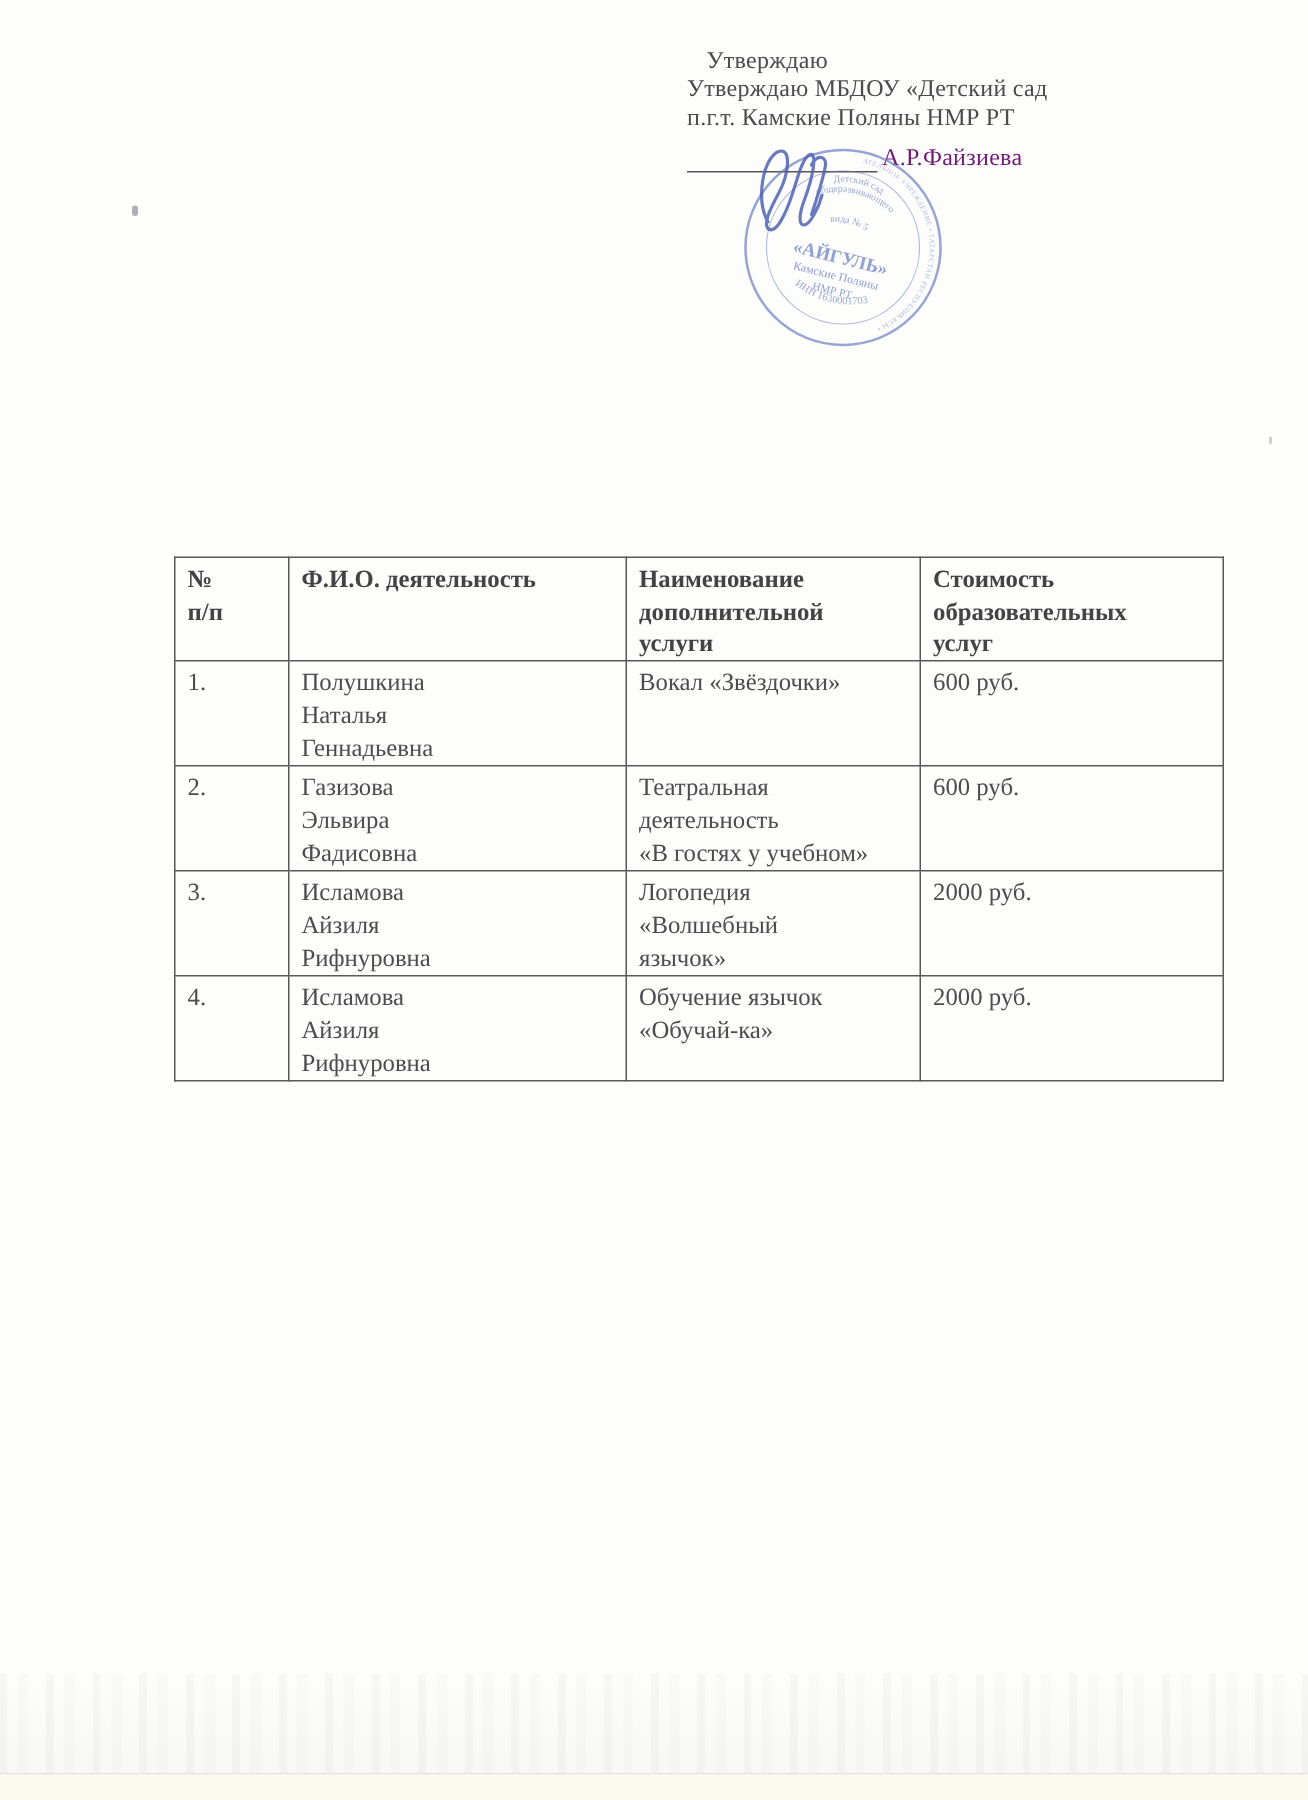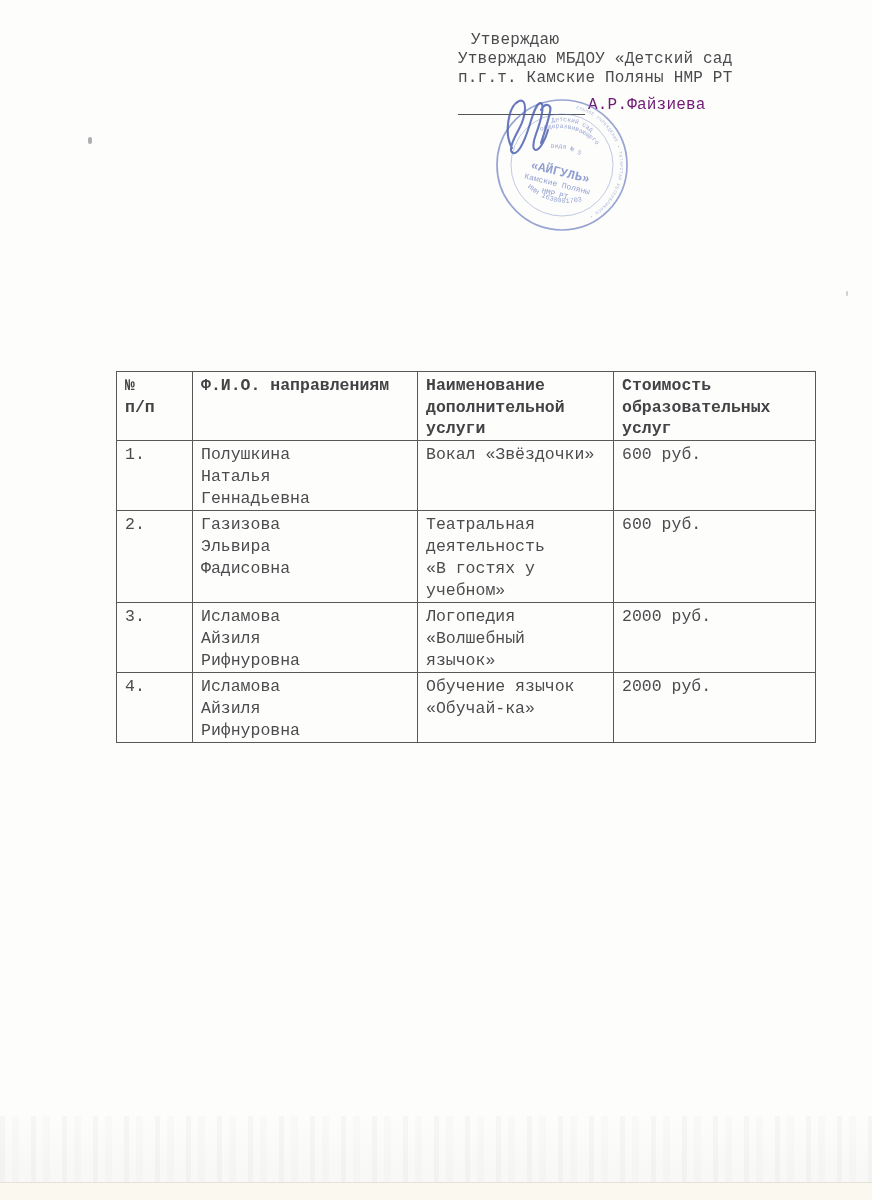--- a/index.html
+++ b/index.html
@@ -5,21 +5,20 @@
   html,body { margin:0; padding:0; }
   body {
     width:872px; height:1200px;
     background:#ffffff;
     font-family:"Liberation Serif","DejaVu Serif",serif;
   }
   .page {
     position:relative; width:872px; height:1200px;
     background:#fdfdfc; overflow:hidden;
     color:#48484a;
-    font-family:Liberation Mono, monospace;
   }
 
   
   .approval {
     position:absolute; left:458px; top:31px;
     font-size:16px; line-height:19px; color:#4b4b4e;
     letter-spacing:.2px;
   }
   .approval .l1 { padding-left:13px; }
   .sig-row { display:flex; align-items:flex-end; margin-top:10px; height:17px; }
@@ -143,21 +142,21 @@
     <colgroup>
       <col style="width:76px">
         <col style="width:225px">
         <col style="width:196px">
         <col style="width:202px">
     </colgroup>
     <tbody>
         <tr class="hdr">
       <th>№
 п/п</th>
-      <th>Ф.И.О. направлениям</th>
+      <th>Ф.И.О. деятельность</th>
       <th>Наименование
 дополнительной
 услуги</th>
       <th>Стоимость
 образовательных
 услуг</th>
     </tr>
     <tr class="row-h">
       <td>1.</td>
       <td>Полушкина

